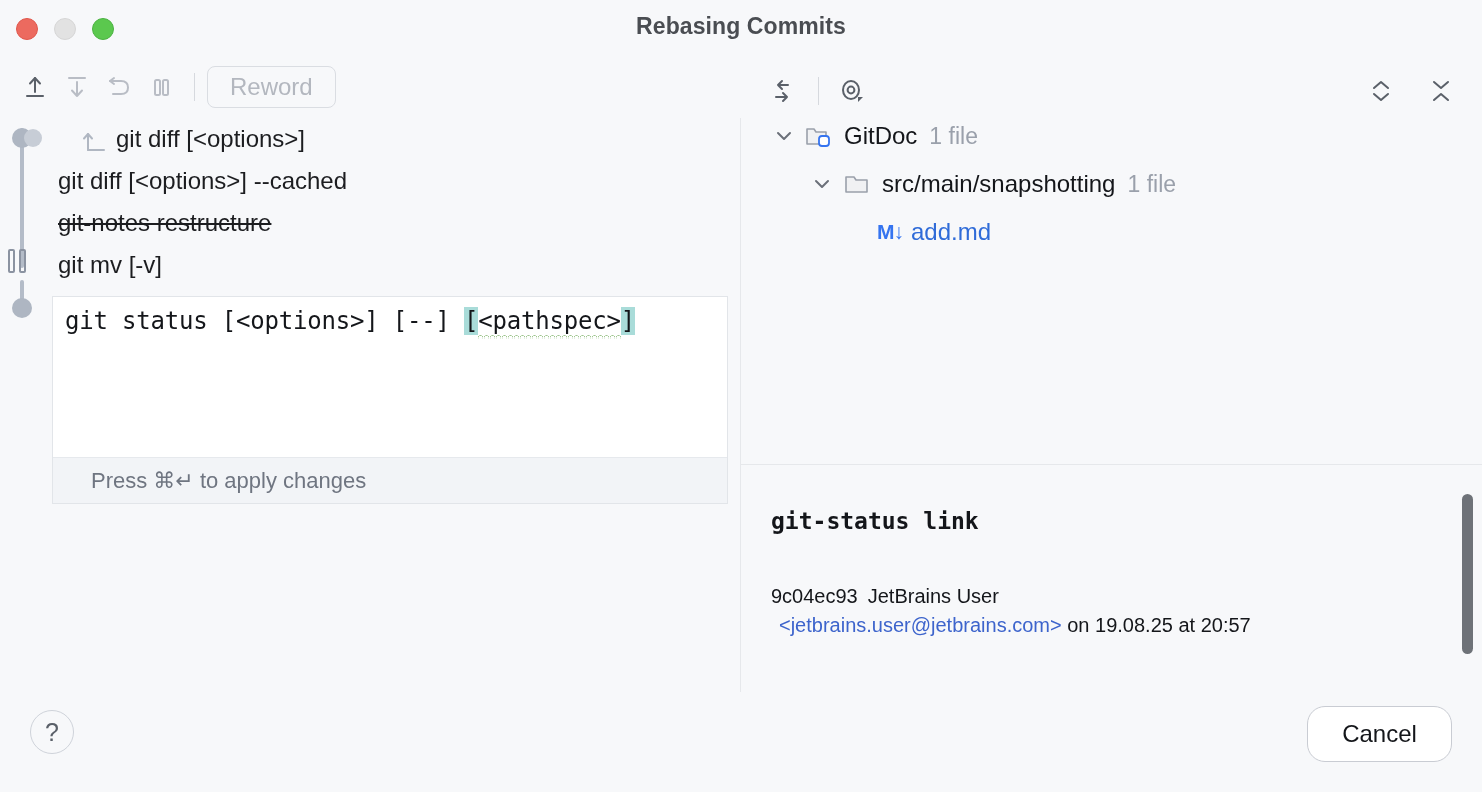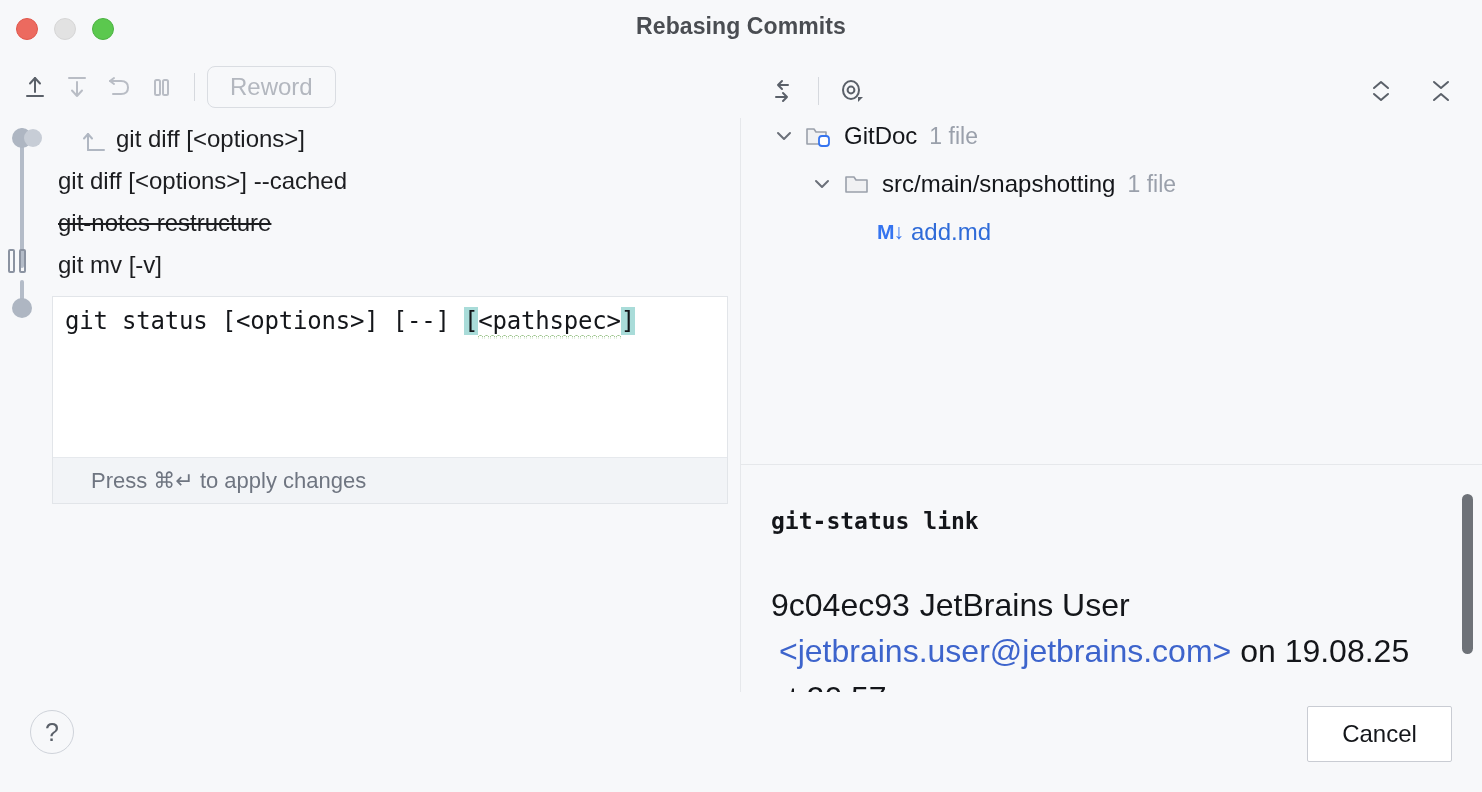--- a/index.html
+++ b/index.html
@@ -303,21 +303,21 @@
     padding: 28px 40px 0 30px;
   }
   .details-subject {
     font-family: "DejaVu Sans Mono", monospace;
     font-size: 23px;
     font-weight: bold;
     color: #14161a;
     margin-bottom: 48px;
   }
   .details-meta {
-    font-size: 32px;
+    font-size: 20px;
     color: #14161a;
     line-height: 1.45;
   }
   .hash { margin-right: 10px; }
   .email { color: #3d64cc; margin-left: 8px; }
   .details-scrollbar {
     position: absolute;
     right: 9px; top: 14px;
     width: 11px; height: 160px;
     background: #6e7278;
@@ -347,21 +347,21 @@
   .btn-group {
     position: absolute;
     right: 30px; top: 14px;
     display: flex;
     gap: 24px;
   }
   .dlg-btn {
     height: 56px;
     min-width: 145px;
     padding: 0 28px;
-    border-radius: 2px;
+    border-radius: 18px;
     font-size: 24px;
     display: flex;
     align-items: center;
     justify-content: center;
   }
   .dlg-btn.primary-off {
     background: #f2f3f6;
     border: 1px solid #e4e6ea;
     color: #b6bac2;
     min-width: 240px;

